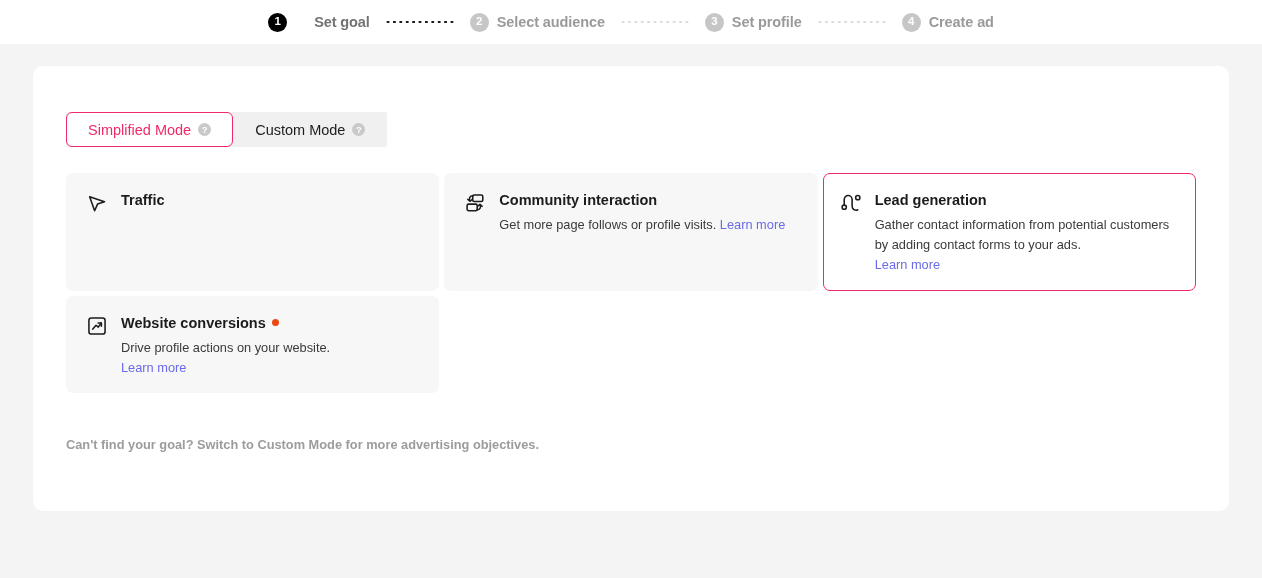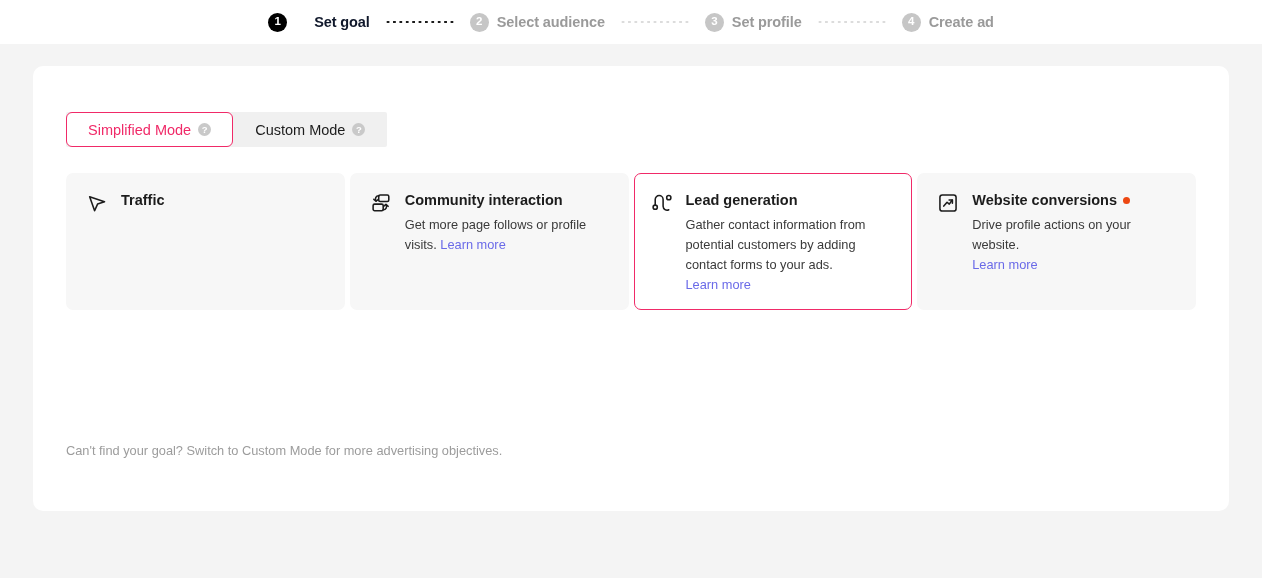--- a/index.html
+++ b/index.html
@@ -46,21 +46,21 @@
     line-height: 1;
   }
   .step.active .step-badge { background: #000000; }
   .step.inactive .step-badge { background: #c6c6c6; }
   .step-label {
     font-size: 14.5px;
     font-weight: 700;
     letter-spacing: -0.1px;
     white-space: nowrap;
   }
-  .step.active .step-label { color: #0f172a; margin-left: 19px; }
+  .step.active .step-label { color: #737373; margin-left: 19px; }
   .step.inactive .step-label { color: #9a9a9a; }
 
   .connector {
     width: 72px;
     height: 2px;
     margin: 0 14px;
     flex: none;
     background-image: radial-gradient(circle, currentColor 50%, transparent 52%);
     background-size: 6.4px 2px;
     background-repeat: repeat-x;
@@ -134,21 +134,21 @@
     display: inline-flex;
     align-items: center;
     justify-content: center;
     flex: none;
     line-height: 1;
   }
 
   
   .goal-grid {
     display: grid;
-    grid-template-columns: repeat(4, 1fr);
+    grid-template-columns: repeat(3, 1fr);
     gap: 5px;
   }
   .goal-tile {
     background: #f7f7f7;
     border: 1.6px solid transparent;
     border-radius: 7px;
     padding: 17px 17px 15px 19px;
     display: flex;
     gap: 13px;
     cursor: pointer;
@@ -197,21 +197,22 @@
     text-decoration: none;
   }
   .learn-block { display: block; }
 
   
   .footer-note {
     font-size: 12.8px;
     color: #9c9c9c;
     position: absolute;
     left: 33px;
-    bottom: 53px;
+    bottom: 59px;
+    font-weight: bold;
   }
 </style>
 </head>
 <body>
 
 <div class="stepper-bar">
   <div class="stepper">
 
     <div class="step active">
       <span class="step-badge">1</span>

